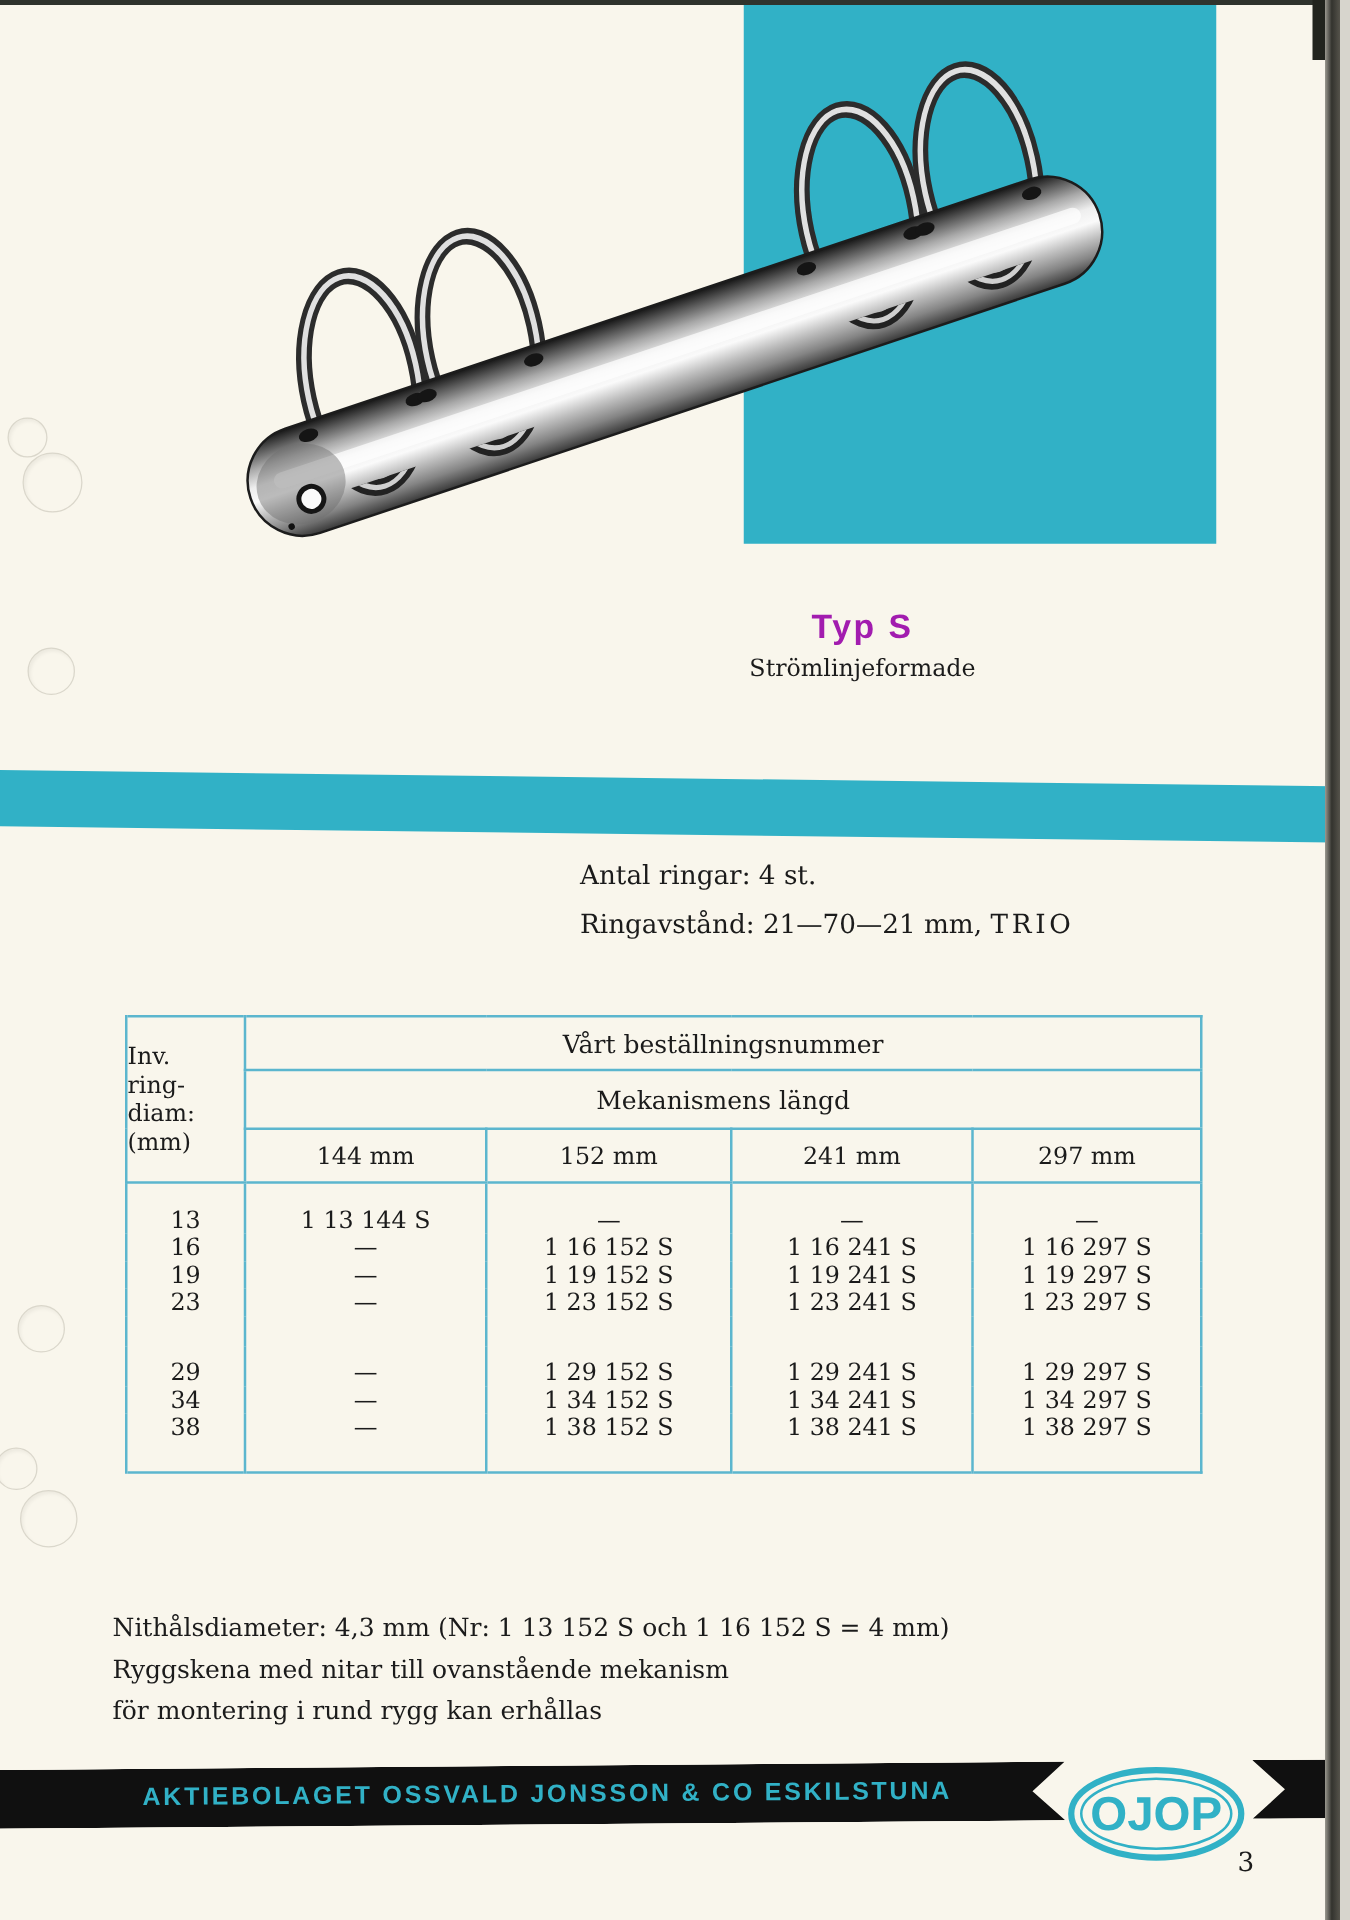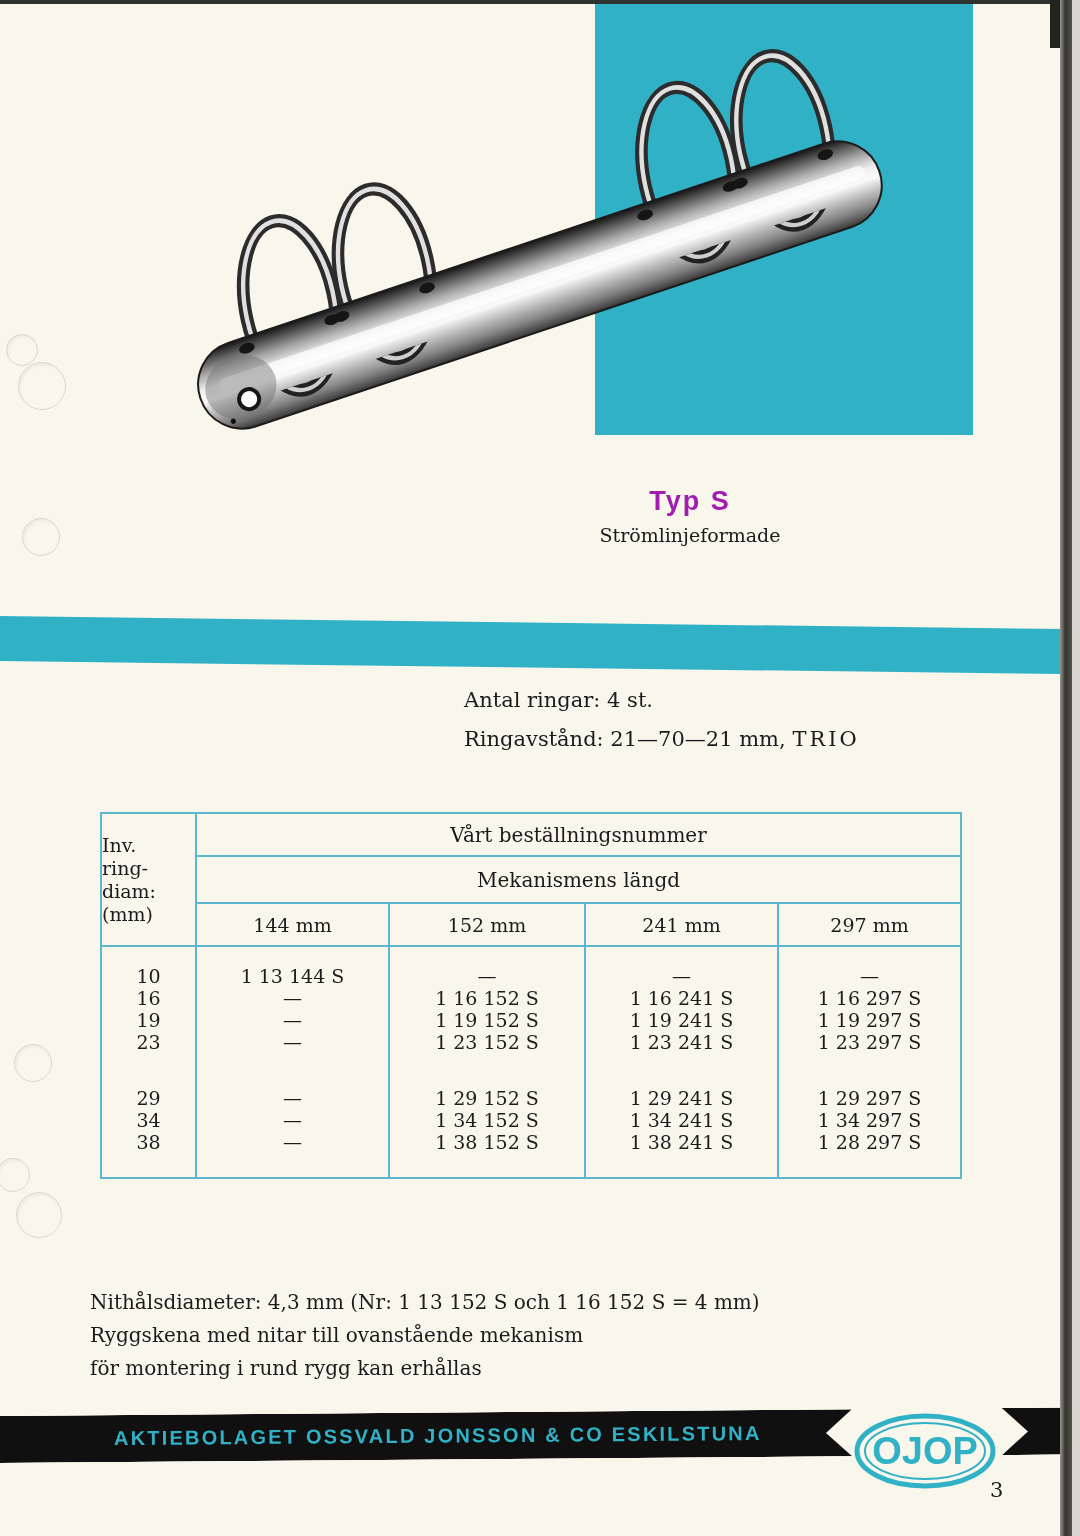--- a/index.html
+++ b/index.html
@@ -194,21 +194,21 @@
         </tr>
         <tr class="col-h">
           <th>144 mm</th>
           <th>152 mm</th>
           <th>241 mm</th>
           <th>297 mm</th>
         </tr>
       </thead>
       <tbody>
         <tr>
-          <td>10</td>
+          <td>13</td>
           <td>1 13 144 S</td>
           <td>—</td>
           <td>—</td>
           <td>—</td>
         </tr>
         <tr>
           <td>16</td>
           <td>—</td>
           <td>1 16 152 S</td>
           <td>1 16 241 S</td>
@@ -247,21 +247,21 @@
           <td>—</td>
           <td>1 34 152 S</td>
           <td>1 34 241 S</td>
           <td>1 34 297 S</td>
         </tr>
         <tr>
           <td>38</td>
           <td>—</td>
           <td>1 38 152 S</td>
           <td>1 38 241 S</td>
-          <td>1 28 297 S</td>
+          <td>1 38 297 S</td>
         </tr>
       </tbody>
     </table>
   </div>
 
   <div class="notes">
     <p>Nithålsdiameter: 4,3 mm (Nr: 1 13 152 S och 1 16 152 S = 4 mm)</p>
     <p>Ryggskena med nitar till ovanstående mekanism</p>
     <p>för montering i rund rygg kan erhållas</p>
   </div>

